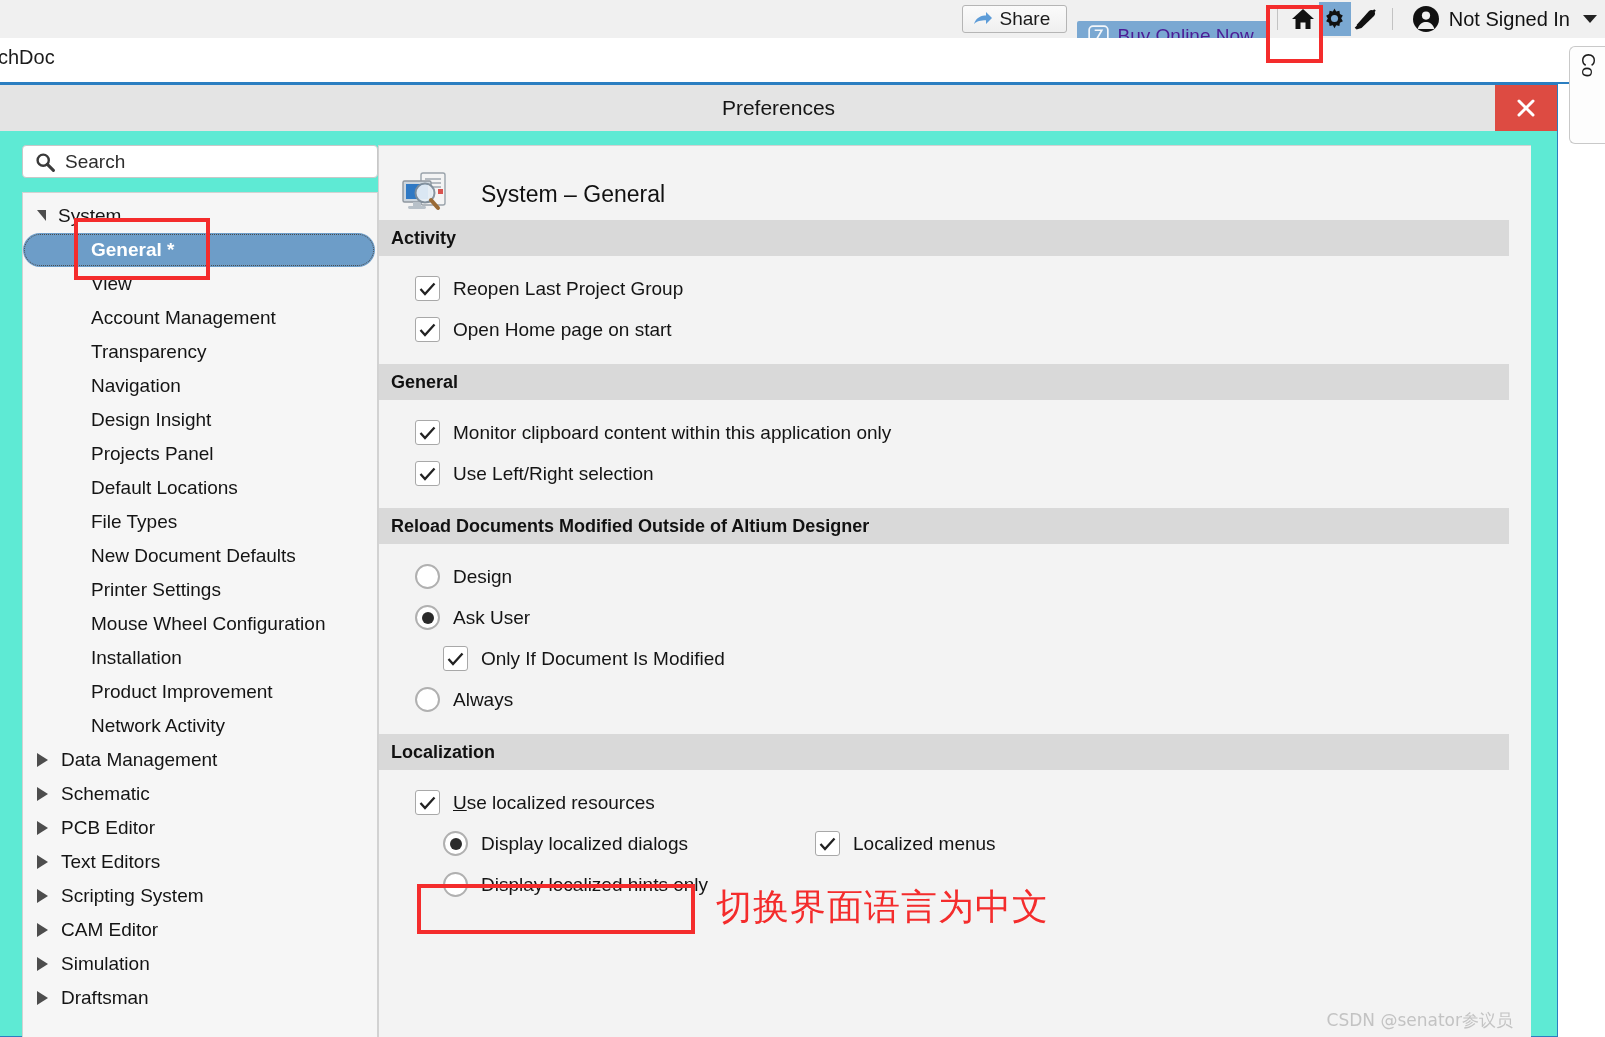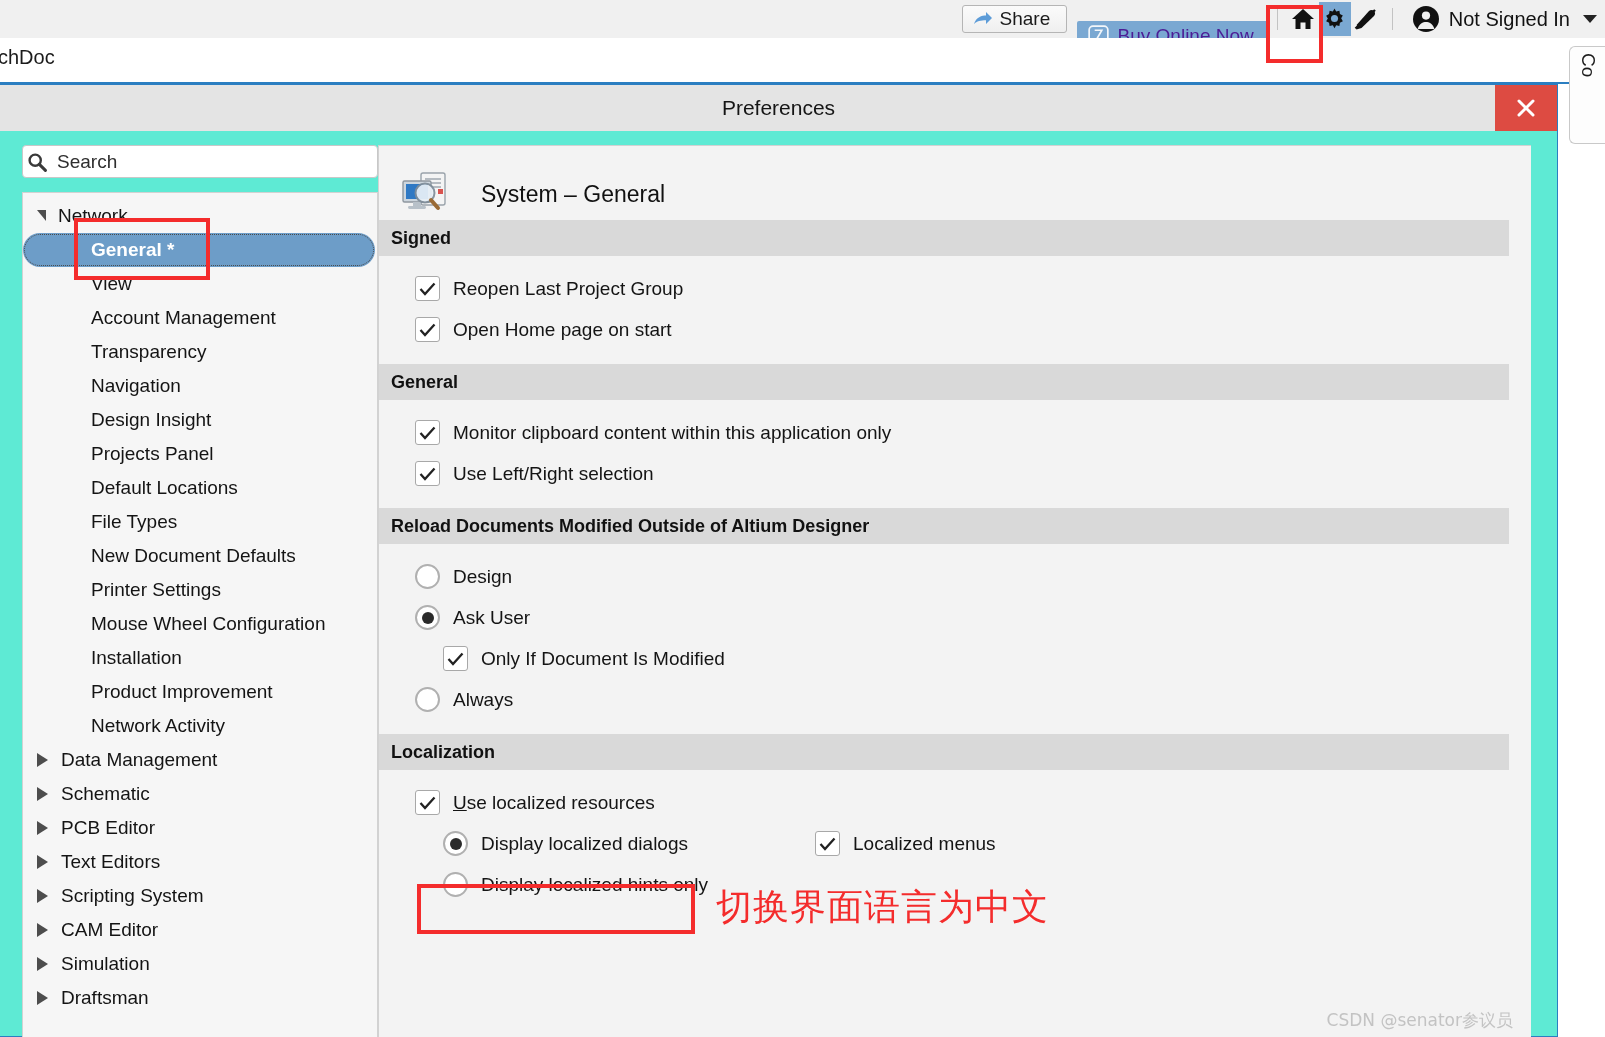--- a/index.html
+++ b/index.html
@@ -112,21 +112,21 @@
   .left-col {
     width: 378px; box-sizing: border-box;
     padding: 14px 0 0 22px;
     display: flex; flex-direction: column;
   }
   .search-wrap {
     position: relative;
     width: 356px; height: 33px; box-sizing: border-box;
     background: #ffffff;
     border: 1px solid #c8c8c8; border-radius: 4px;
-    display: flex; align-items: center; padding-left: 4px; gap: 10px;
+    display: flex; align-items: center; padding-left: 12px; gap: 10px;
     flex: none;
   }
   .search-wrap svg { display:block; flex: none; }
   .search-ph { font-size: 19px; color: #2e2e2e; }
 
   .tree {
     margin-top: 14px;
     width: 356px;
     flex: 1;
     background: #f6f6f6;
@@ -328,21 +328,21 @@
           <svg width="20" height="20" viewBox="0 0 20 20">
             <circle cx="8.2" cy="8.2" r="5.6" fill="none" stroke="#3a3a3a" stroke-width="2.4"></circle>
             <line x1="12.4" y1="12.4" x2="18.4" y2="18.4" stroke="#3a3a3a" stroke-width="3" stroke-linecap="round"></line>
           </svg>
           <span class="search-ph">Search</span>
         </div>
 
         <div class="tree" id="tree">
             <div class="tnode lvl0">
               <span class="tri-open"></span>
-              <span>Network</span>
+              <span>System</span>
             </div>
             <div class="tnode selected">
               <span>General *</span>
             </div>
             <div class="tnode lvl1">
               <span class="tri-spacer"></span>
               <span>View</span>
             </div>
             <div class="tnode lvl1">
               <span class="tri-spacer"></span>
@@ -443,21 +443,21 @@
             <rect x="2" y="10" width="28" height="21" rx="1.5" fill="#cdd6de" stroke="#8e979f" stroke-width="1.4"></rect>
             <rect x="5" y="13" width="22" height="15" fill="#2f79c4"></rect>
             <rect x="12" y="31" width="8" height="4" fill="#b8c1c9"></rect>
             <rect x="7" y="35" width="18" height="3" rx="1.4" fill="#b8c1c9"></rect>
             <circle cx="24" cy="22" r="9.5" fill="#e9f1f8" stroke="#7f8d99" stroke-width="2" opacity="0.92"></circle>
             <line x1="30" y1="29" x2="37" y2="37" stroke="#9a6a34" stroke-width="4" stroke-linecap="round"></line>
           </svg>
           <span class="page-head-title">System – General</span>
         </div>
 
-        <div class="sect-head">Signed</div>
+        <div class="sect-head">Activity</div>
         <div class="sect-body" id="sect-startup">
             <div class="opt-row">
               <span class="cbx">
                 <svg width="17" height="14" viewBox="0 0 17 14">
                   <polyline points="1.5,7 6,12 15.5,1.5" fill="none" stroke="#222" stroke-width="2.3"></polyline>
                 </svg>
               </span>
               <span class="opt-label">Reopen Last Project Group</span>
             </div>
             <div class="opt-row">

